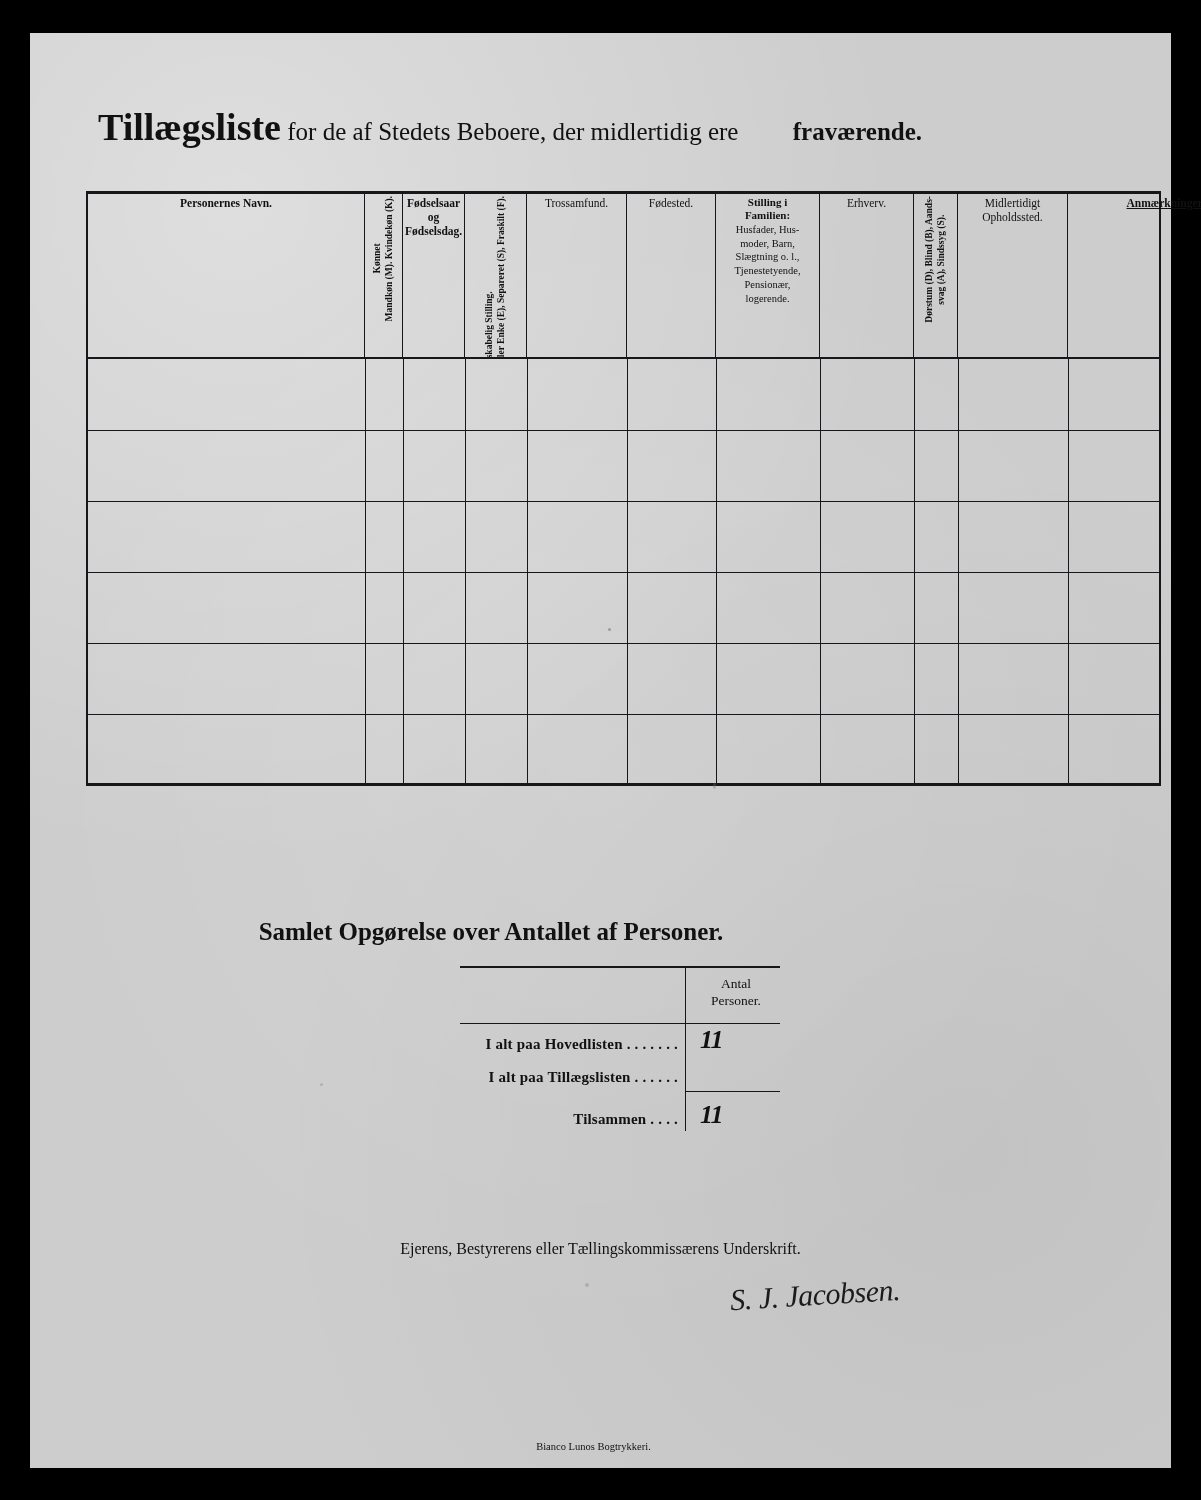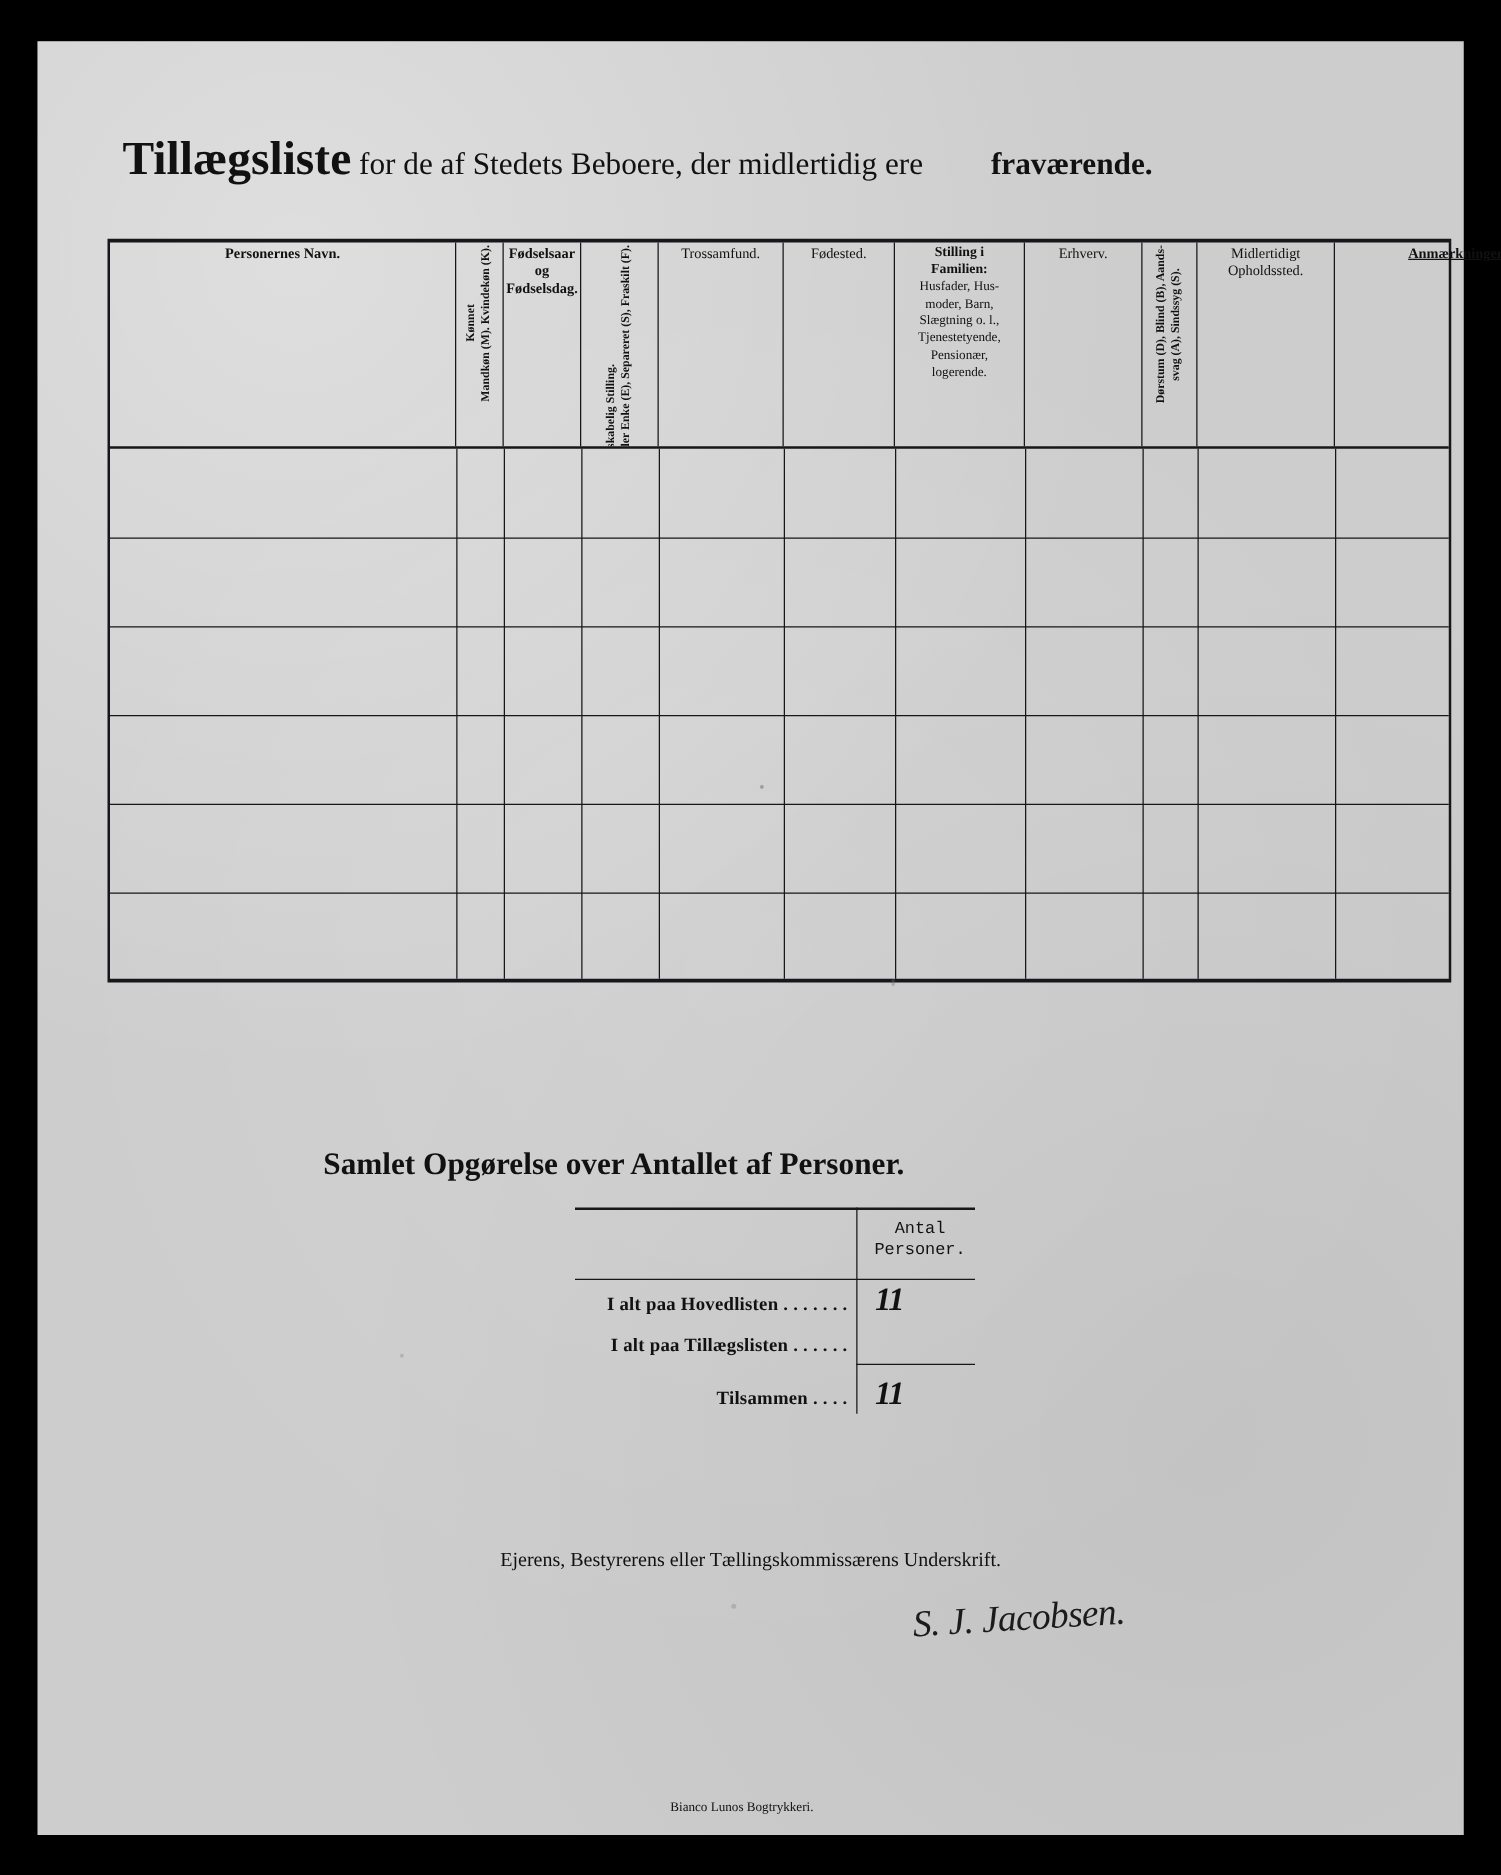--- a/index.html
+++ b/index.html
@@ -153,21 +153,20 @@
     border-left: 1.5px solid #15171a;
   }
   #sumbox .colhead {
     position: absolute;
     left: 232px;
     top: 10px;
     width: 88px;
     text-align: center;
     font-size: 13.5px;
     line-height: 1.25;
-    font-family: Liberation Mono, monospace;
   }
   .srow {
     position: absolute;
     left: 0;
     width: 218px;
     text-align: right;
     font-size: 15px;
     font-weight: bold;
     letter-spacing: 0.2px;
   }

